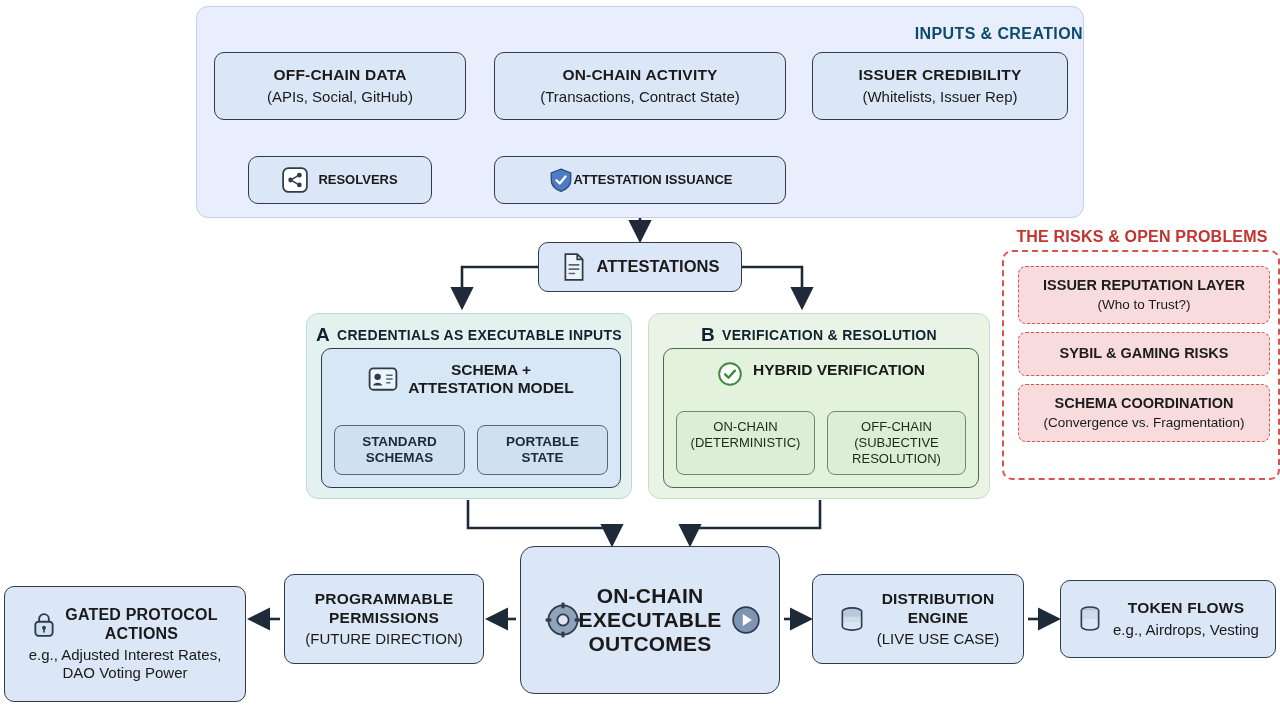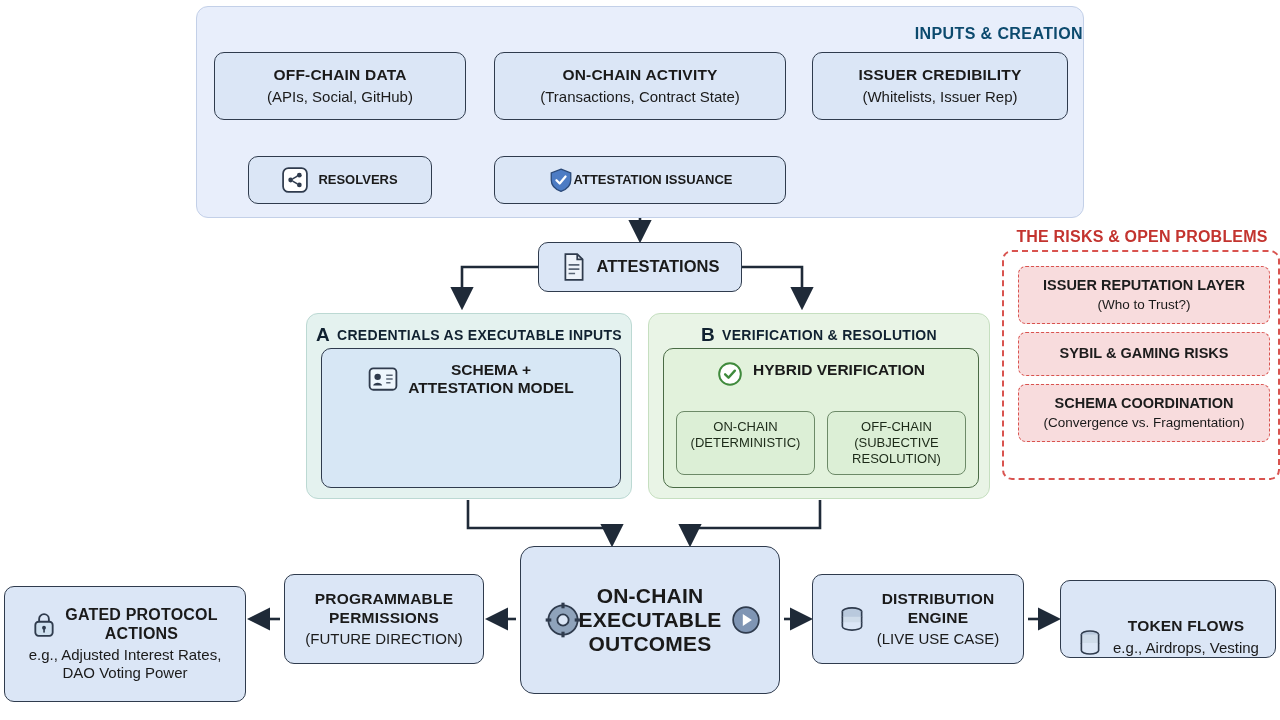--- a/index.html
+++ b/index.html
@@ -114,21 +114,21 @@
   .central{
     left:520px;top:546px;width:260px;height:148px;
     background:#dbe6f6;border:1.6px solid #2f3b4d;border-radius:14px;
     display:flex;align-items:center;justify-content:center;
   }
   .central .lbl{
     font-weight:bold;font-size:21px;text-align:center;line-height:1.15;letter-spacing:.2px;
   }
   .dist{left:812px;top:574px;width:212px;height:90px;flex-direction:row;gap:10px;}
   .dist .col{display:flex;flex-direction:column;align-items:center;justify-content:center;}
-  .token{left:1060px;top:580px;width:216px;height:78px;flex-direction:row;gap:10px;align-items:flex-end;}
+  .token{left:1060px;top:580px;width:216px;height:78px;flex-direction:row;gap:10px;}
   .token .col{display:flex;flex-direction:column;align-items:center;justify-content:center;}
 
   svg.arrows{position:absolute;left:0;top:0;width:1280px;height:720px;pointer-events:none;}
   .ic{display:inline-flex;align-items:center;justify-content:center;}
 </style>
 </head>
 <body>
 
 <div class="canvas">
 
@@ -233,20 +233,30 @@
             <rect x="1.5" y="2" width="25" height="20" rx="3.5" fill="#eef6fd" stroke="#2f3b4d" stroke-width="1.7"></rect>
             <circle cx="9" cy="10" r="3" fill="#2f3b4d"></circle>
             <path d="M4.8,18 C5.6,14.8 12.4,14.8 13.2,18" fill="#2f3b4d"></path>
             <path d="M17,8.5 H23 M17,12 H23 M17,15.5 H21" stroke="#5a6676" stroke-width="1.5"></path>
           </svg>
         </span>
         <span>
           <span>SCHEMA +</span><br>
           <span>ATTESTATION MODEL</span>
         </span>
+      </div>
+      <div class="subrow">
+        <div class="subbox">
+          <span>STANDARD</span><br>
+          <span>SCHEMAS</span>
+        </div>
+        <div class="subbox">
+          <span>PORTABLE</span><br>
+          <span>STATE</span>
+        </div>
       </div>
     </div>
   </div>
 
   <div class="node sectionB">
     <div class="sec-head">
       <span class="sec-letter">B</span>
       <span>VERIFICATION &amp; RESOLUTION</span>
     </div>
     <div class="cardB">

